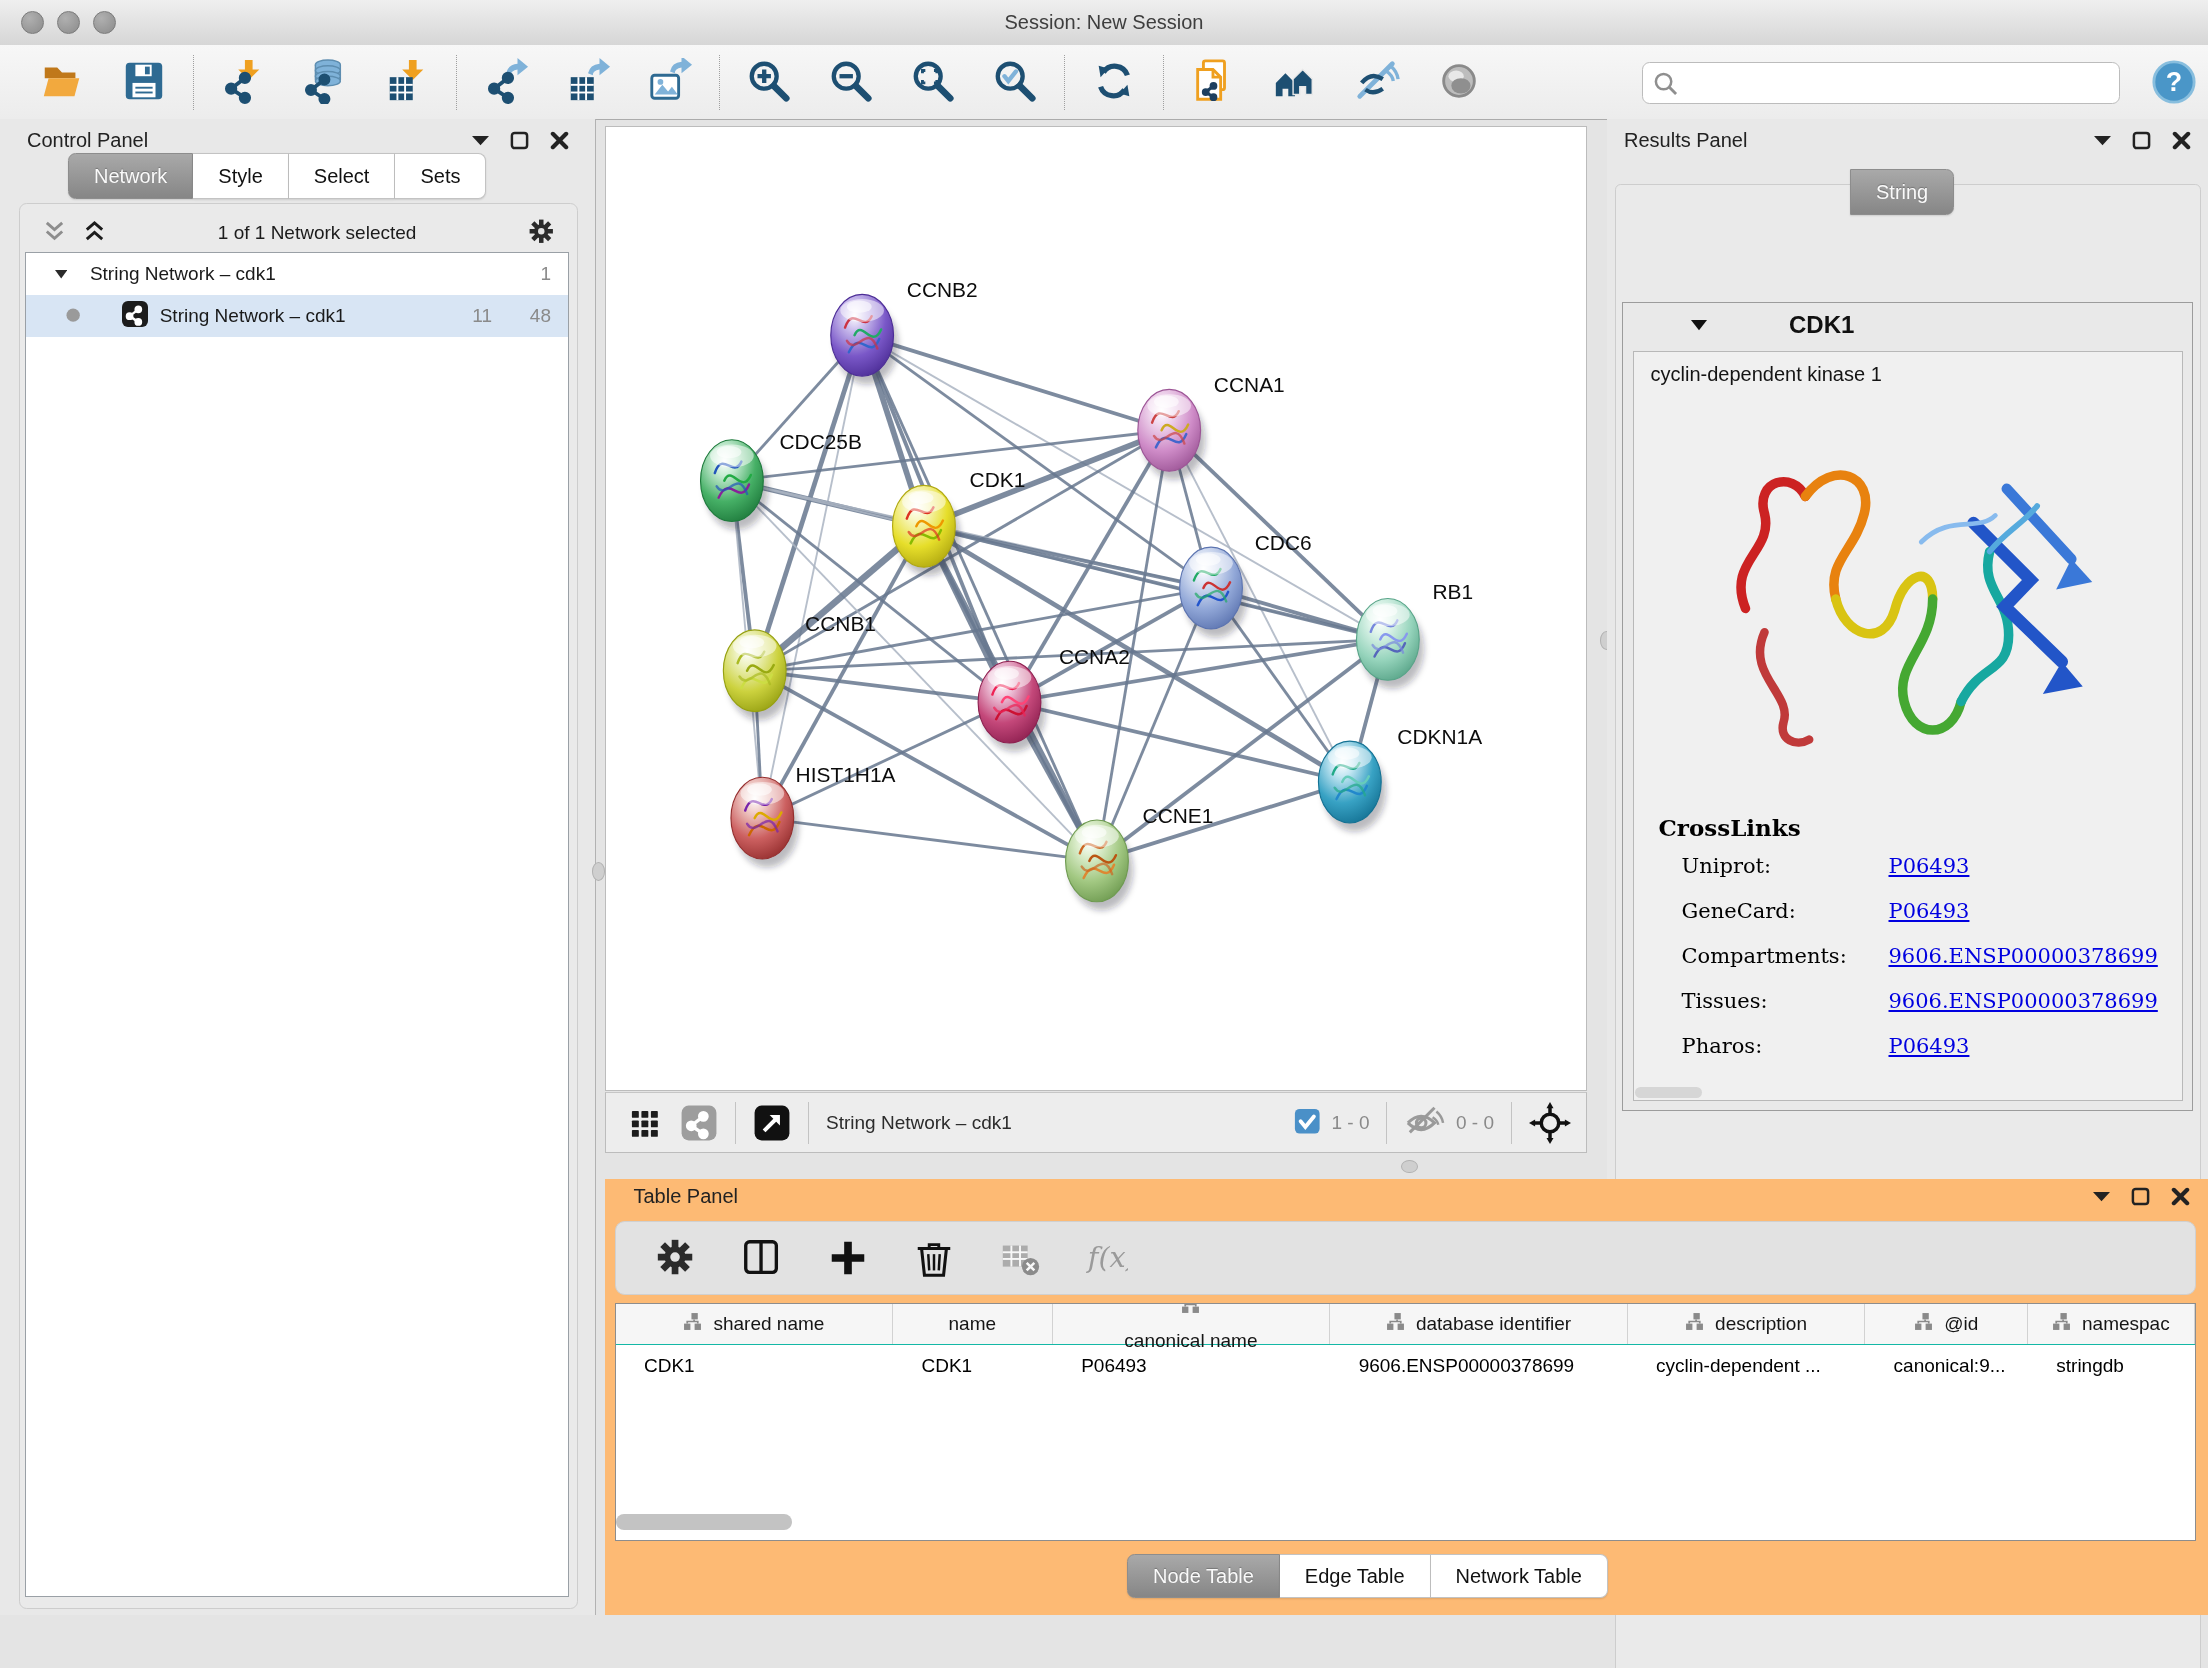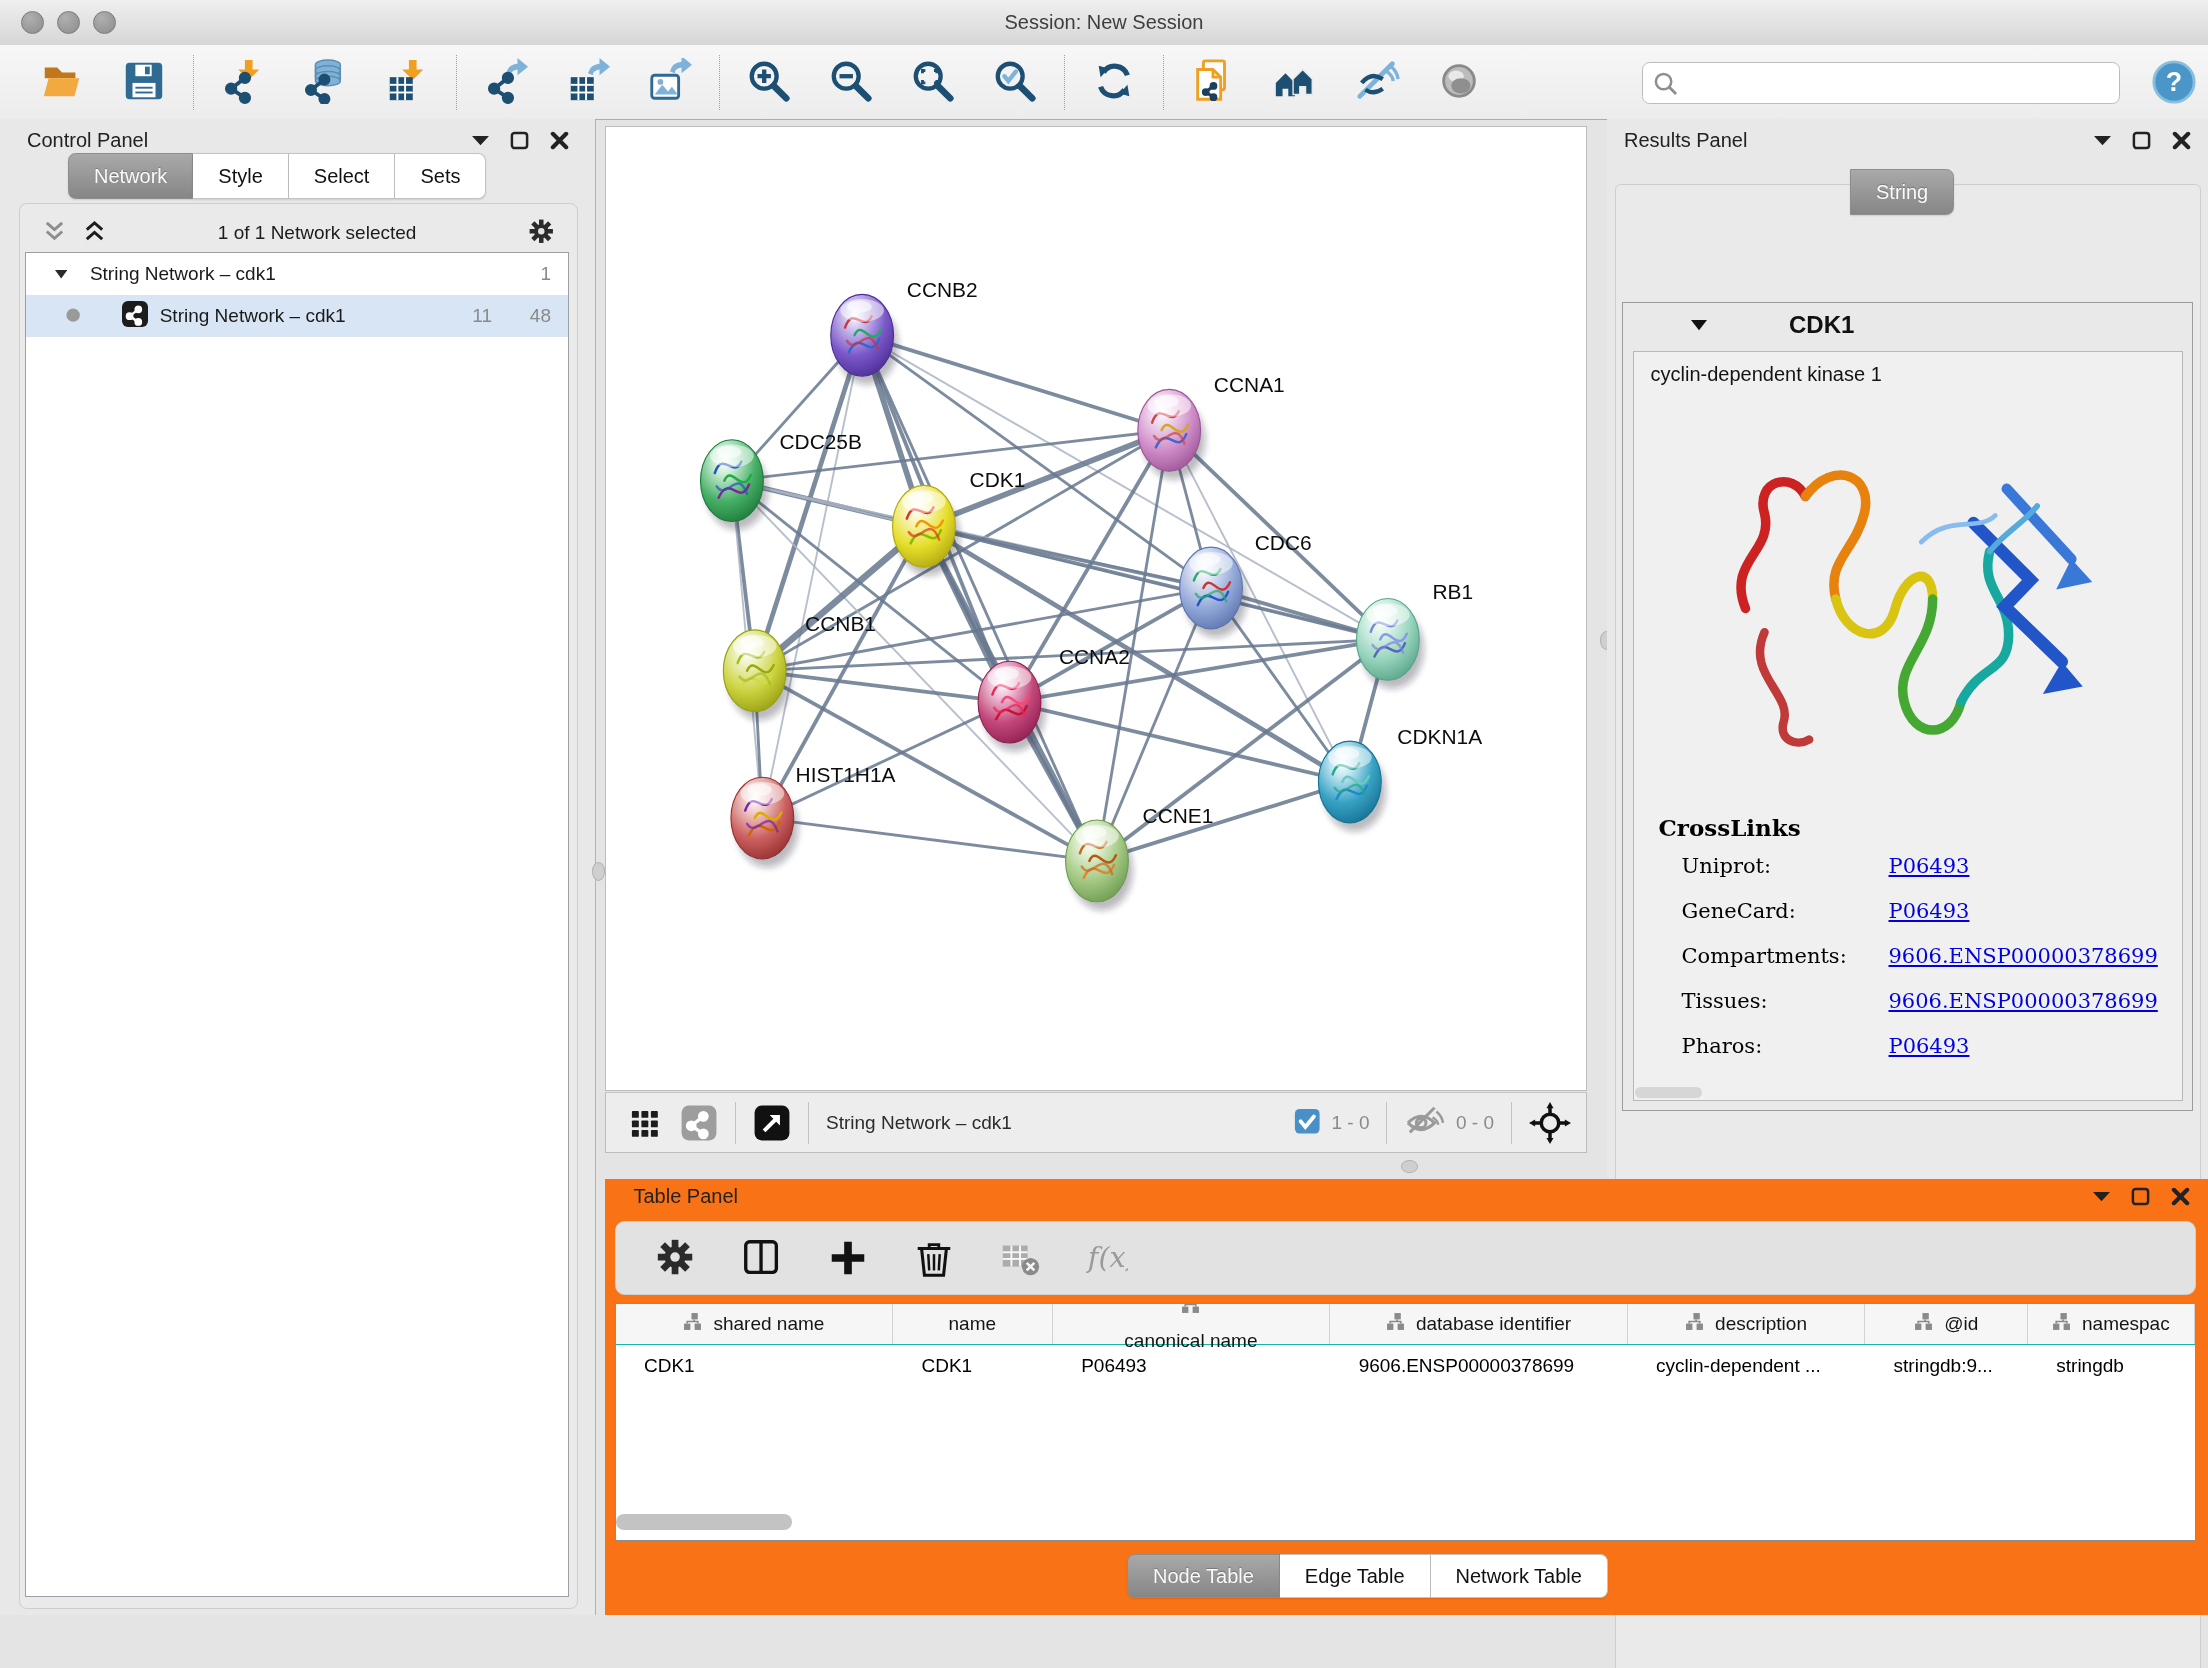--- a/index.html
+++ b/index.html
@@ -82,21 +82,21 @@
     border:1px solid #b8b8b8;}
   #rp-desc{position:absolute;left:17px;top:11.4px;font-size:20px;color:#141414;}
   #protein-img{position:absolute;left:59px;top:57px;}
   #crosslinks{position:absolute;left:25px;top:462px;width:514px;font-family:"DejaVu Serif",serif;}
   #crosslinks .xl-title{font-size:23px;font-weight:bold;color:#000;margin-bottom:13.3px;}
   .xl-row{display:flex;margin:0 0 21px 23px;font-size:21px;}
   .xl-label{width:207px;color:#000;}
   .xl-link{color:#0000e0;text-decoration:underline;}
   #rp-scroll{position:absolute;left:1.9px;bottom:1.9px;width:67px;height:11.4px;background:#d6d6d6;border-radius:5.7px;}
   
-  #table-panel{position:absolute;left:605px;top:1179px;width:1604px;height:436px;background:#f97316;}
+  #table-panel{position:absolute;left:605px;top:1179px;width:1604px;height:436px;background:#fdba74;}
   #tp-head{position:absolute;left:28.5px;top:5.7px;width:1556px;display:flex;justify-content:space-between;align-items:center;}
   #tp-toolbar{position:absolute;left:9.5px;top:42px;width:1581px;height:74px;background:#e2e2e2;
     border:1px solid #d0d0d0;border-radius:9.5px;display:flex;align-items:center;gap:42px;padding-left:38px;box-sizing:border-box;}
   #tp-table{position:absolute;left:9.5px;top:124px;width:1581px;height:238px;background:#fff;
     border:1.9px solid #8d8d8d;box-sizing:border-box;overflow:hidden;}
   #tp-cols{display:flex;height:40px;background:#f6f6f6;border-bottom:1px solid #14b8a6;}
   .th{display:flex;align-items:center;justify-content:center;gap:11.4px;border-right:1px solid #d2d2d2;
     font-size:19px;color:#151515;box-sizing:border-box;}
   #tp-row{display:flex;height:42px;align-items:center;font-size:19px;color:#000;}
   .td{padding-left:28.5px;box-sizing:border-box;white-space:nowrap;overflow:hidden;}
@@ -992,21 +992,21 @@
               </svg></span>
             <span>namespac</span>
           </div>
         </div>
       <div id="tp-row">
           <div class="td" style="width: 278px;">CDK1</div>
           <div class="td" style="width: 160px;">CDK1</div>
           <div class="td" style="width: 278px;">P06493</div>
           <div class="td" style="width: 298px;">9606.ENSP00000378699</div>
           <div class="td" style="width: 238px;">cyclin-dependent ...</div>
-          <div class="td" style="width: 163px;">stringdb:9...</div>
+          <div class="td" style="width: 163px;">canonical:9...</div>
           <div class="td" style="width: 167px;">stringdb</div>
         </div>
     </div>
     <div id="tp-scroll"></div>
     <div id="tp-tabs" class="seg">
         <button class="seg-btn sel">Node Table</button>
         <button class="seg-btn">Edge Table</button>
         <button class="seg-btn">Network Table</button>
       </div>
   </div>

